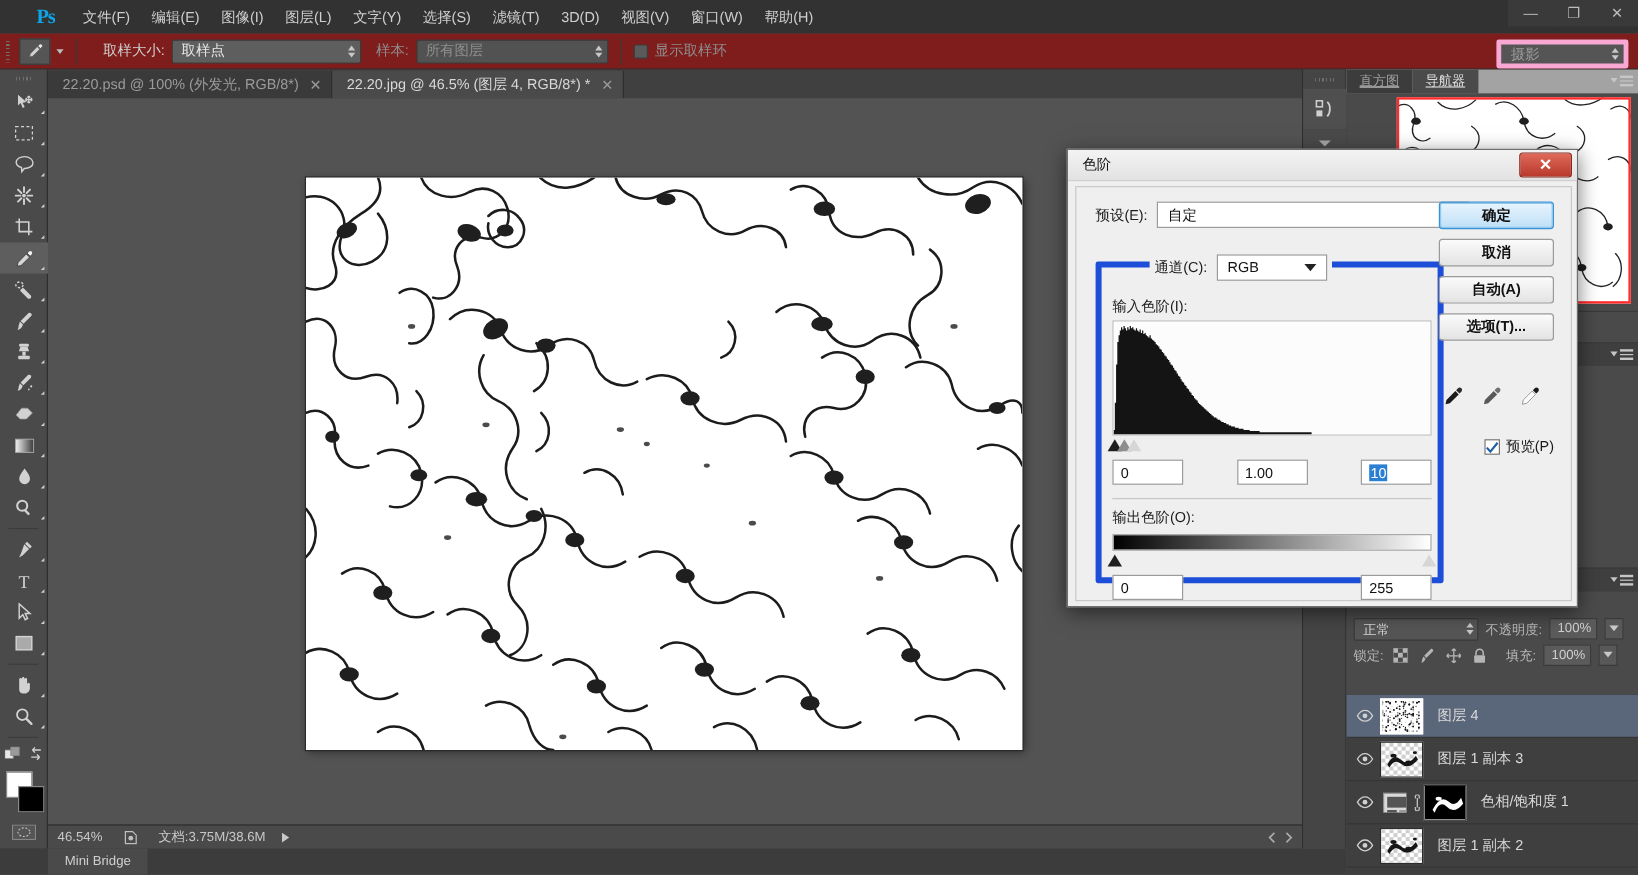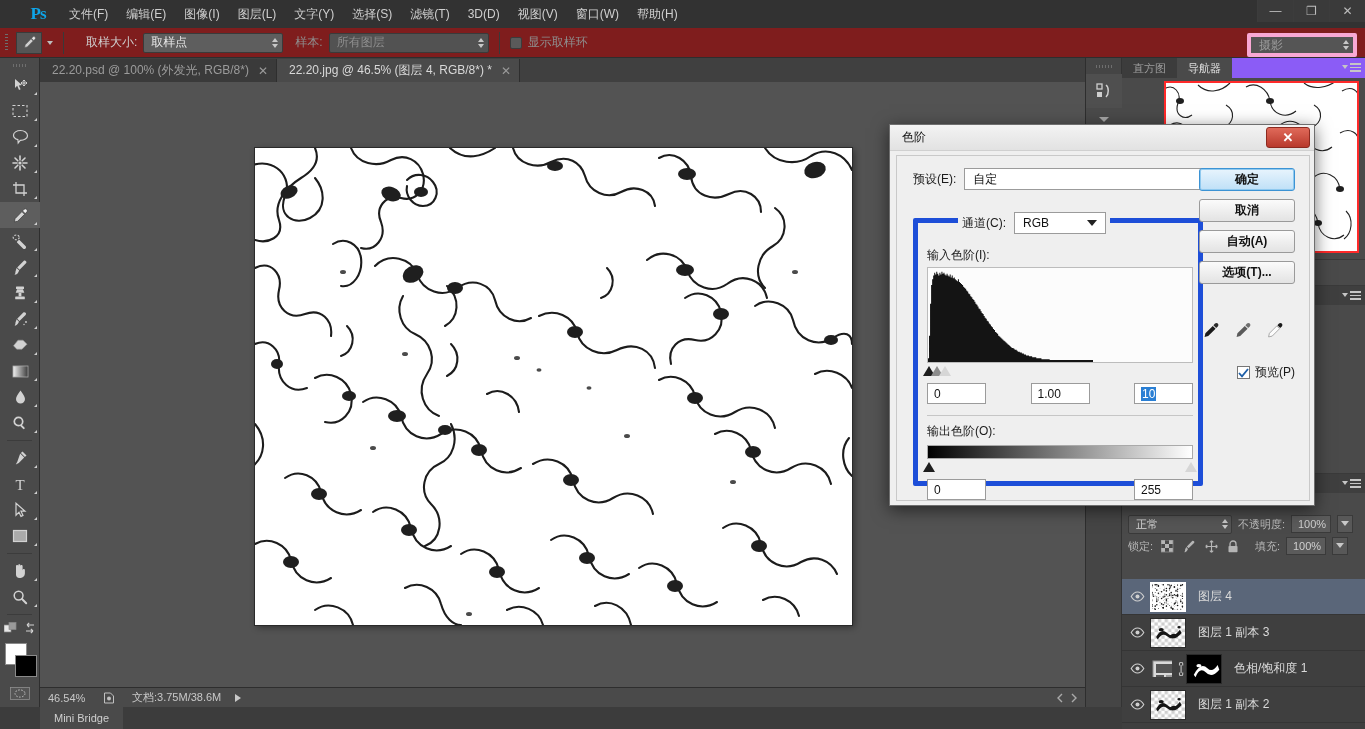--- a/index.html
+++ b/index.html
@@ -148,21 +148,21 @@
   .dock-rail {
     position:absolute; left:0; top:0; width:36px; height:649px; background:#454545;
     border-right:1px solid #333;
   }
   .rail-grip { height:16px; display:flex; align-items:center; justify-content:center; }
   .rail-grip i { display:block; width:16px;height:3px;
     background:repeating-linear-gradient(to right,#6e6e6e 0 1px,transparent 1px 3px); }
   .rail-btn { width:36px; height:34px; display:flex; align-items:center; justify-content:center;
     background:#4f4f4f; color:#cfcfcf; }
   .panelgroup { position:absolute; left:36px; width:244px; }
-  .paneltabs { height:20px; background:#8b5cf6; display:flex; align-items:flex-end; position:relative; }
+  .paneltabs { height:20px; background:#a3a3a3; display:flex; align-items:flex-end; position:relative;text-decoration:underline; }
   .ptab { height:20px; line-height:20px; padding:0 11px; font-size:11px; color:#9e9e9e;
     background:#3c3c3c; }
   .ptab.active { background:#4a4a4a; color:#e0e0e0; }
   .pmenu { position:absolute; right:5px; top:5px; display:flex; align-items:center; gap:2px; }
   .pmenu .bars { display:flex; flex-direction:column; gap:2px; }
   .pmenu .bars i { display:block; width:11px; height:1.5px; background:#c6c6c6; }
   .pmenu .tri { width:0;height:0;border-left:3px solid transparent;border-right:3px solid transparent;
     border-top:4px solid #c6c6c6; }
 
   .navbody { background:#4a4a4a; padding:6px 0 0 0; height:175px; position:relative; }
@@ -336,21 +336,21 @@
       </div>
     <div class="tool-preview">
       <svg width="15" height="15" viewBox="0 0 16 16">
         <path d="M11.5 2.2c.7-.7 1.7-.7 2.3 0 .7.7.7 1.7 0 2.3l-1.3 1.3-2.3-2.3 1.3-1.3z" fill="#e8e8e8" stroke="#555" stroke-width=".6"></path>
         <path d="M9.6 4.1l2.3 2.3-6.3 6.3-2.8.6.6-2.8 6.2-6.4z" fill="#cfcfcf" stroke="#555" stroke-width=".6"></path>
       </svg>
     </div>
     <div class="tri-down"></div>
     <div class="vsep"></div>
     <span class="opt-label">取样大小:</span>
-    <div class="combo" style="width:140px;">
+    <div class="combo" style="width:158px;">
       <span>取样点</span>
       <span class="spin">
           <b class="up"></b>
           <b class="dn"></b>
         </span>
     </div>
     <span class="opt-label dim">样本:</span>
     <div class="combo dim" style="width:160px;">
       <span>所有图层</span>
       <span class="spin">

